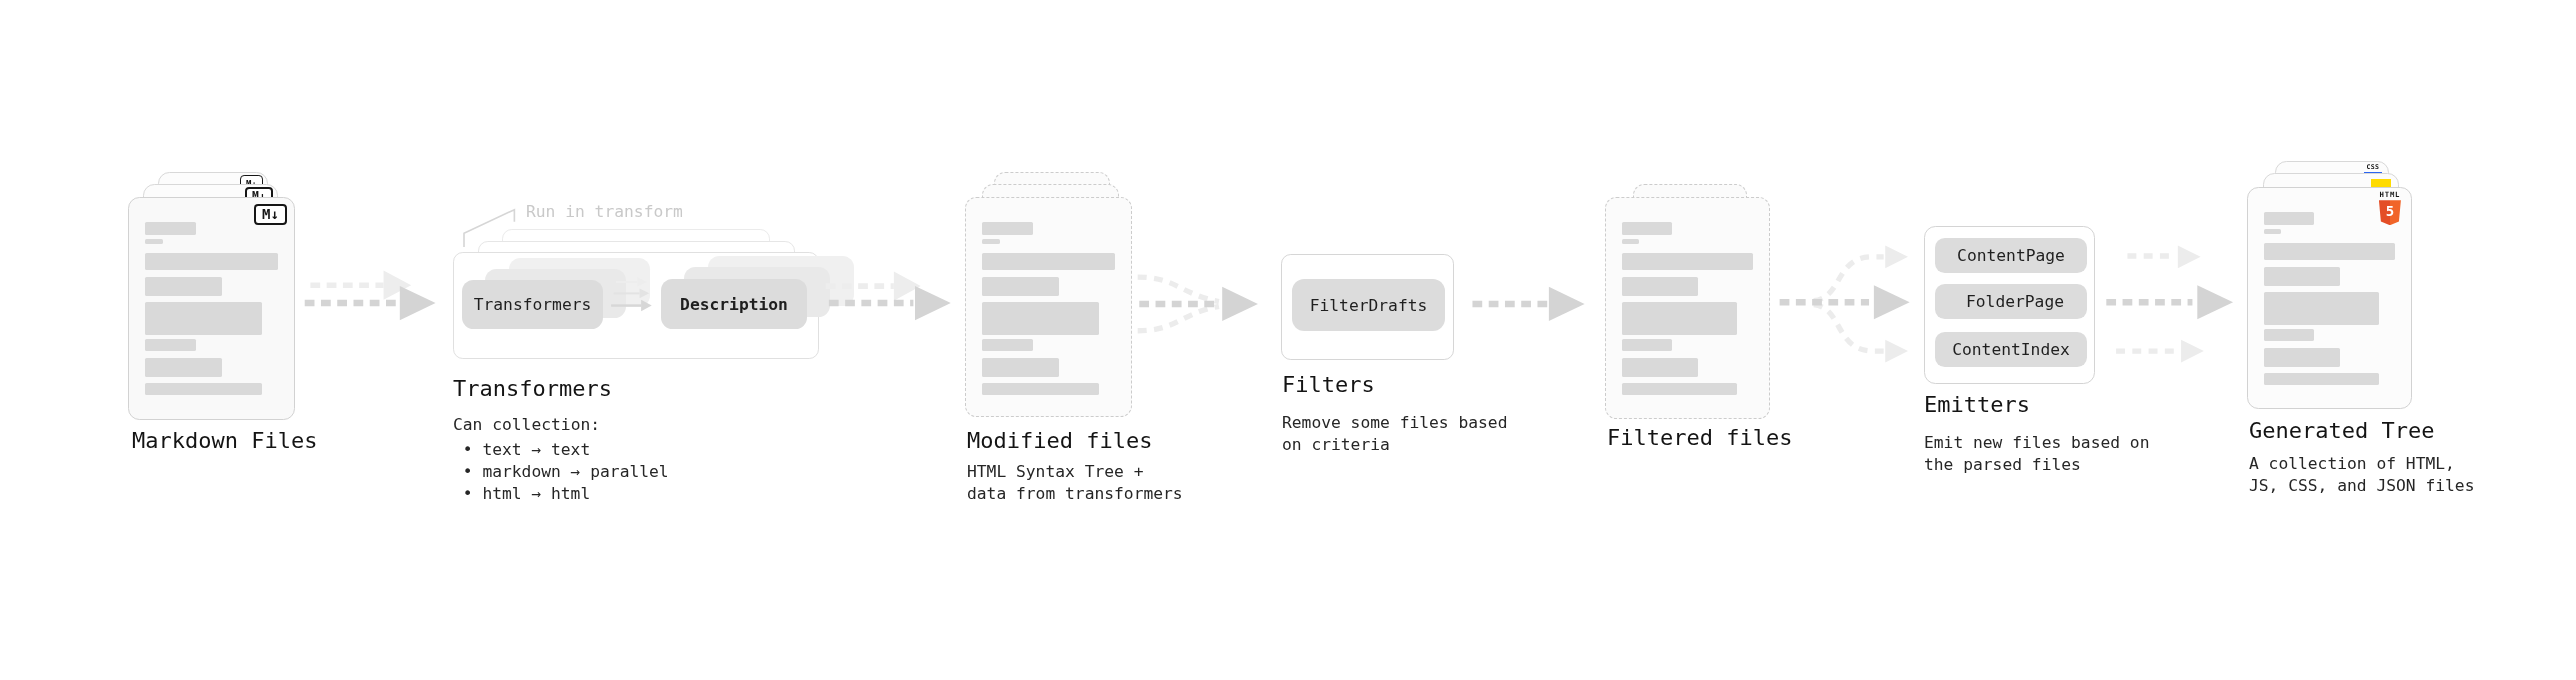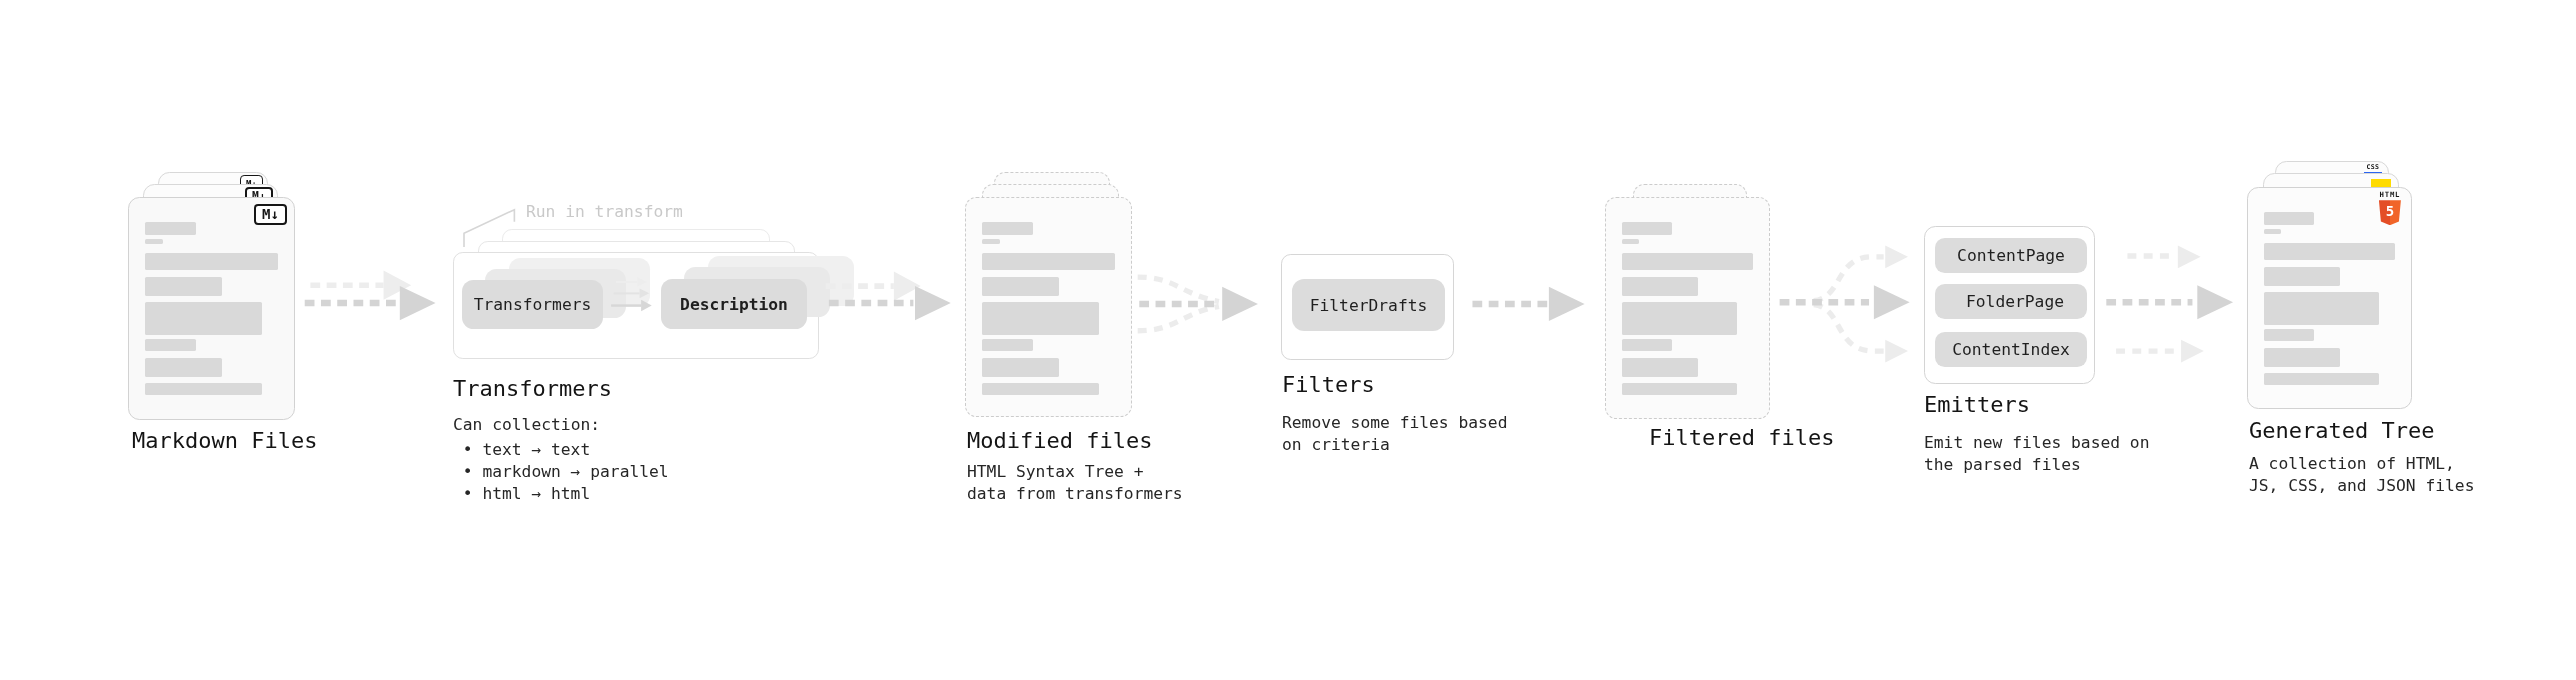--- a/index.html
+++ b/index.html
@@ -152,21 +152,21 @@
           <div class="bar" style="width: 38%; height: 12.2px; margin-bottom: 4.1px;"></div>
           <div class="bar" style="width: 13%; height: 4.9px; margin-bottom: 9.8px;"></div>
           <div class="bar" style="width: 100%; height: 16.3px; margin-bottom: 7.3px;"></div>
           <div class="bar" style="width: 58%; height: 18.7px; margin-bottom: 6.5px;"></div>
           <div class="bar" style="width: 88%; height: 32.5px; margin-bottom: 4.1px;"></div>
           <div class="bar" style="width: 38%; height: 12.2px; margin-bottom: 7.3px;"></div>
           <div class="bar" style="width: 58%; height: 18.7px; margin-bottom: 5.7px;"></div>
           <div class="bar" style="width: 88%; height: 12.2px; margin-bottom: 0px;"></div>
         </div>
     </div>
-    <div class="title" style="left:1607px; top:425px;margin-left:42px;">Filtered files</div>
+    <div class="title" style="left:1607px; top:425px;">Filtered files</div>
   </div>
 
   <div>
     <div class="frame" style="left:1924px; top:226px; width:171px; height:158px; border:1.6px solid #d4d4d4; border-radius:11.4px;"></div>
     <div class="pill" style="left:1935px; top:238px; width:152px; height:35px; border-radius:9.8px;">ContentPage</div>
     <div class="pill" style="left:1935px; top:284px; width:152px; height:35px; border-radius:9.8px;padding-left:8px;">FolderPage</div>
     <div class="pill" style="left:1935px; top:332px; width:152px; height:35px; border-radius:9.8px;">ContentIndex</div>
     <div class="title" style="left:1924px; top:392px;">Emitters</div>
     <div class="desc" style="left:1924px; top:432px;">
       <div>Emit new files based on</div>

